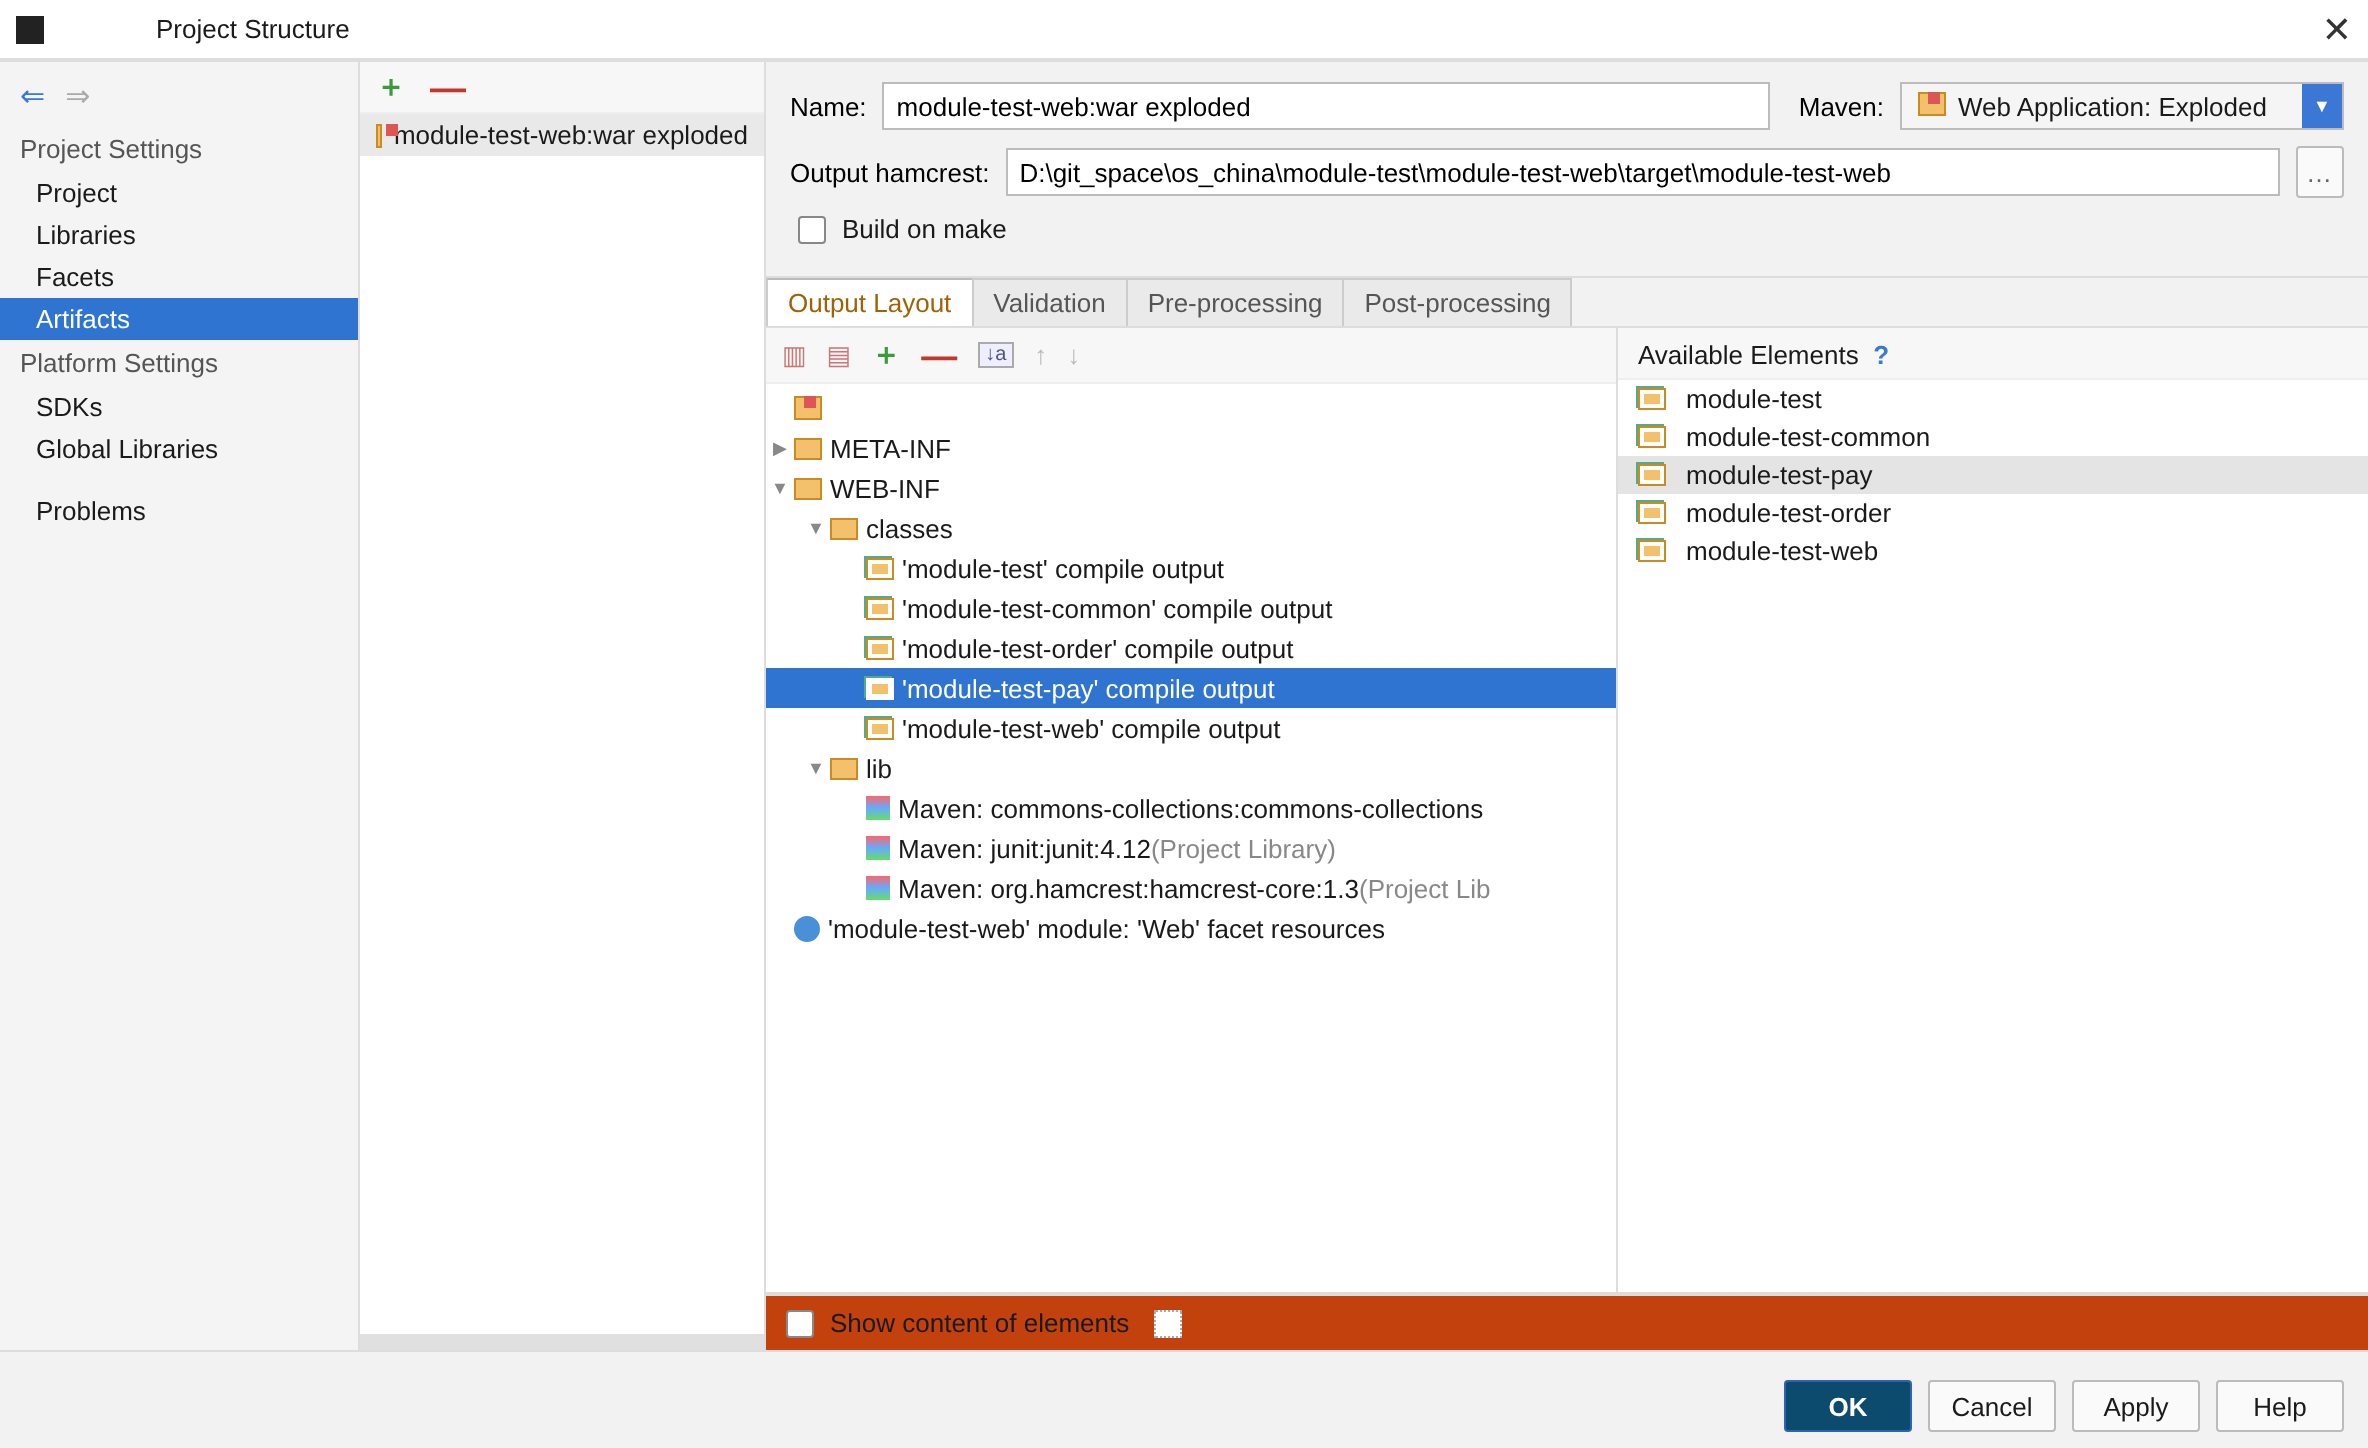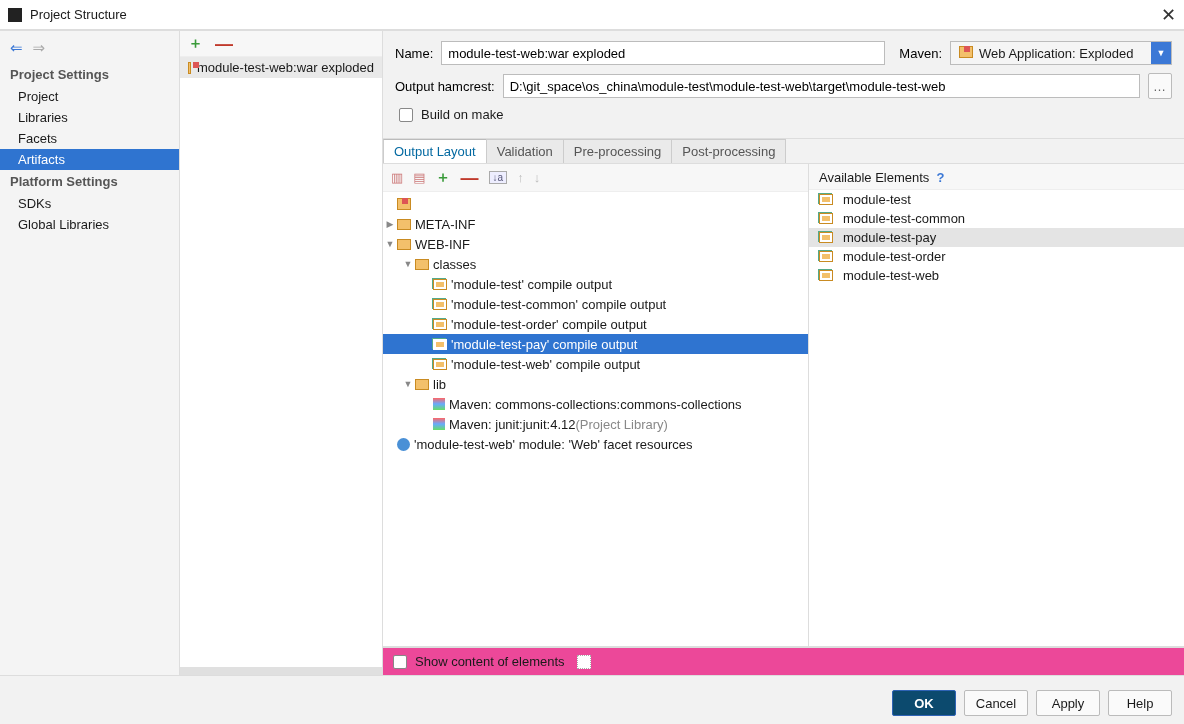--- a/index.html
+++ b/index.html
@@ -1,26 +1,26 @@
 <!DOCTYPE html>
 <html><head>
 <meta charset="utf-8">
 <style>
   * { box-sizing: border-box; font-family: "Segoe UI", Arial, sans-serif; font-size: 13px; }
   html,body { margin:0; padding:0; height:724px; width:1184px; background:#f2f2f2; color:#1a1a1a; }
   .window { display:flex; flex-direction:column; height:100%; }
-  .titlebar { display:flex; align-items:center; height:30px; padding:0 8px; background:#fff; border-bottom:1px solid #ddd; }
+  .titlebar { display:flex; align-items:center; height:30px; padding:0 8px; background:#fff; border-bottom:1px solid #ddd;gap:48px; }
   .titlebar .ticon { width:14px; height:14px; background:#222; margin-right:8px; }
   .titlebar .title { flex:1; }
   .titlebar .xbtn { font-size:18px; line-height:14px; color:#333; cursor:pointer; }
   .content { flex:1; display:flex; border-top:1px solid #ddd; }
   .sidebar { width:180px; background:#f4f4f4; border-right:1px solid #ddd; padding-top:6px; }
   .nav-arrows { display:flex; gap:10px; padding:2px 10px 6px 10px; }
   .nav-arrows span { color:#3b78d6; font-size:15px; }
-  .sb-head { color:#555; font-weight:bold; padding:4px 10px; }
+  .sb-head { color:#555; font-weight:normal; padding:4px 10px; }
   .sb-item { padding:3px 18px; cursor:pointer; }
   .sb-item.selected { background:#2f74d0; color:#fff; }
   .middle { width:203px; background:#fff; border-right:1px solid #ddd; display:flex; flex-direction:column; }
   .mid-toolbar { height:26px; display:flex; align-items:center; gap:12px; padding:0 8px; border-bottom:1px solid #eee; background:#f7f7f7;}
   .plus { color:#3a9b3a; font-size:15px; font-weight:bold;}
   .minus { color:#c0392b; font-size:18px; font-weight:bold; line-height:10px;}
   .mid-list { flex:1; overflow:hidden; }
   .mid-row { display:flex; align-items:center; padding:3px 8px; gap:6px; white-space:nowrap; overflow:hidden; }
   .mid-row.selected { background:#e9e9e9; }
   .right { flex:1; display:flex; flex-direction:column; background:#f2f2f2; }
@@ -28,42 +28,42 @@
   .form-row { display:flex; align-items:center; margin-bottom:8px; gap:8px; }
   .form-row label { color:#000; }
   input.tx { background:#fff; border:1px solid #bcbcbc; height:24px; padding:0 6px; }
   .name-input { flex:1; }
   .type-drop { display:flex; align-items:center; background:#f5f5f5; border:1px solid #bcbcbc; height:24px; }
   .type-drop .inner { padding:0 8px; display:flex; gap:6px; width:200px; }
   .type-drop .arrow { width:20px; height:22px; background:#3b78d6; color:#fff; display:flex; align-items:center; justify-content:center; font-size:9px;}
   .chk { width:14px; height:14px; border:1px solid #888; border-radius:2px; background:#fff;}
   .tabs { display:flex; border-top:1px solid #ddd; border-bottom:1px solid #ddd; background:#f2f2f2; margin-top:4px;}
   .tab { padding:4px 10px; border:1px solid #ccc; border-bottom:none; margin-right:-1px; background:#eaeaea; color:#555; cursor:pointer;}
-  .tab.active { background:#fff; color:#0369a1; border-top:1px solid #bbb;}
+  .tab.active { background:#fff; color:#a16207; border-top:1px solid #bbb;}
   .layout-area { flex:1; display:flex; border-bottom:1px solid #ddd; }
   .tree-col { flex:1; background:#fff; border-right:1px solid #ddd; display:flex; flex-direction:column;}
   .tiny-toolbar { height:28px; display:flex; align-items:center; gap:10px; padding:0 8px; border-bottom:1px solid #eee; background:#f7f7f7;}
   .tree { flex:1; overflow:auto; padding:2px 0;}
   .node { display:flex; align-items:center; height:20px; white-space:nowrap; }
   .node .tw { width:14px; text-align:center; color:#888; font-size:9px; cursor:pointer;}
   .node .pad { display:inline-block; }
   .folder-icon { width:14px; height:11px; background:#f3c06b; border:1px solid #c98b22; margin-right:4px; display:inline-block;}
   .folder-icon.marked { background:#f3c06b; border:1px solid #c98b22; box-shadow:inset 0 0 0 2px #fff,-1px -1px 0 #5a8; }
   .lib-icon { width:12px; height:12px; background:linear-gradient(#f66,#6af,#6d6); margin-right:4px; display:inline-block;}
   .web-icon { width:13px; height:13px; border-radius:50%; background:#4a90d6; margin-right:4px; display:inline-block;}
   .node.sel { background:#2f74d0; color:#fff; }
   .node.sel .folder-icon { border-color:#fff;}
   .grey { color:#888;}
   .avail-col { width:375px; background:#fff; display:flex; flex-direction:column;}
   .avail-head { padding:6px 10px 4px 10px; border-bottom:1px solid #eee; background:#f7f7f7;}
   .avail-head .q { color:#3b78d6; font-weight:bold;}
   .avail-list { flex:1; }
   .avail-item { display:flex; align-items:center; padding:2px 10px; gap:6px; cursor:pointer;}
   .avail-item.sel { background:#e4e4e4; }
-  .show-row { display:flex; align-items:center; gap:8px; padding:6px 10px; background:#ec4899; border-top:1px solid #ddd;}
+  .show-row { display:flex; align-items:center; gap:8px; padding:6px 10px; background:#c2410c; border-top:1px solid #ddd;}
   .btn-row-outer { border-top:1px solid #ddd; }
   .btn-row { display:flex; justify-content:flex-end; gap:8px; padding:14px 12px 8px 12px; background:#f2f2f2;}
   .btn { min-width:64px; height:26px; border:1px solid #bbb; background:#fafafa; border-radius:2px; display:flex; align-items:center; justify-content:center; cursor:pointer; padding:0 10px;}
   .btn.primary { background:#0c4a6e; color:#fff; border-color:#2e63b5; font-weight:bold;}
   .scroll-bottom { height:8px; background:#e0e0e0;}
   .tiny-box { width:14px;height:14px;border:1px solid #aaa;background:#fff;}
   .dots { letter-spacing:1px; color:#666;}
   .art-icon2 { width:14px; height:12px; display:inline-block; position:relative;}
   .art-icon2::before{content:"";position:absolute;inset:0;background:#f3c06b;border:1px solid #c98b22;}
   .art-icon2::after{content:"";position:absolute;left:5px;top:0;width:6px;height:6px;background:#d55;}
@@ -88,20 +88,21 @@
       <div id="sb">
           <div class="sb-head">Project Settings</div>
           <div class="sb-item">Project</div>
           <div class="sb-item">Libraries</div>
           <div class="sb-item">Facets</div>
           <div class="sb-item selected">Artifacts</div>
           <div class="sb-head">Platform Settings</div>
           <div class="sb-item">SDKs</div>
           <div class="sb-item">Global Libraries</div>
           <div style="height: 10px;"></div>
+          <div class="sb-item">Problems</div>
         </div>
     </div>
 
     <div class="middle">
       <div class="mid-toolbar">
         <span class="plus">＋</span>
         <span class="minus">—</span>
       </div>
       <div class="mid-list" id="midlist">
           <div class="mid-row selected">
@@ -225,20 +226,27 @@
                 <span>Maven: commons-collections:commons-collections</span>
               </div>
               <div class="node">
                 <span class="pad" style="width:36px"></span>
                 <span class="tw"></span>
                 <span class="lib-icon"></span>
                 <span>Maven: junit:junit:4.12</span> 
                 <span class="grey">(Project Library)</span>
               </div>
               <div class="node">
+                <span class="pad" style="width:36px"></span>
+                <span class="tw"></span>
+                <span class="lib-icon"></span>
+                <span>Maven: org.hamcrest:hamcrest-core:1.3</span> 
+                <span class="grey">(Project Lib</span>
+              </div>
+              <div class="node">
                 <span class="pad" style="width:0px"></span>
                 <span class="tw"></span>
                 <span class="web-icon"></span>
                 <span>'module-test-web' module: 'Web' facet resources</span>
               </div>
             </div>
         </div>
         <div class="avail-col">
           <div class="avail-head">
             <span>Available Elements</span>

